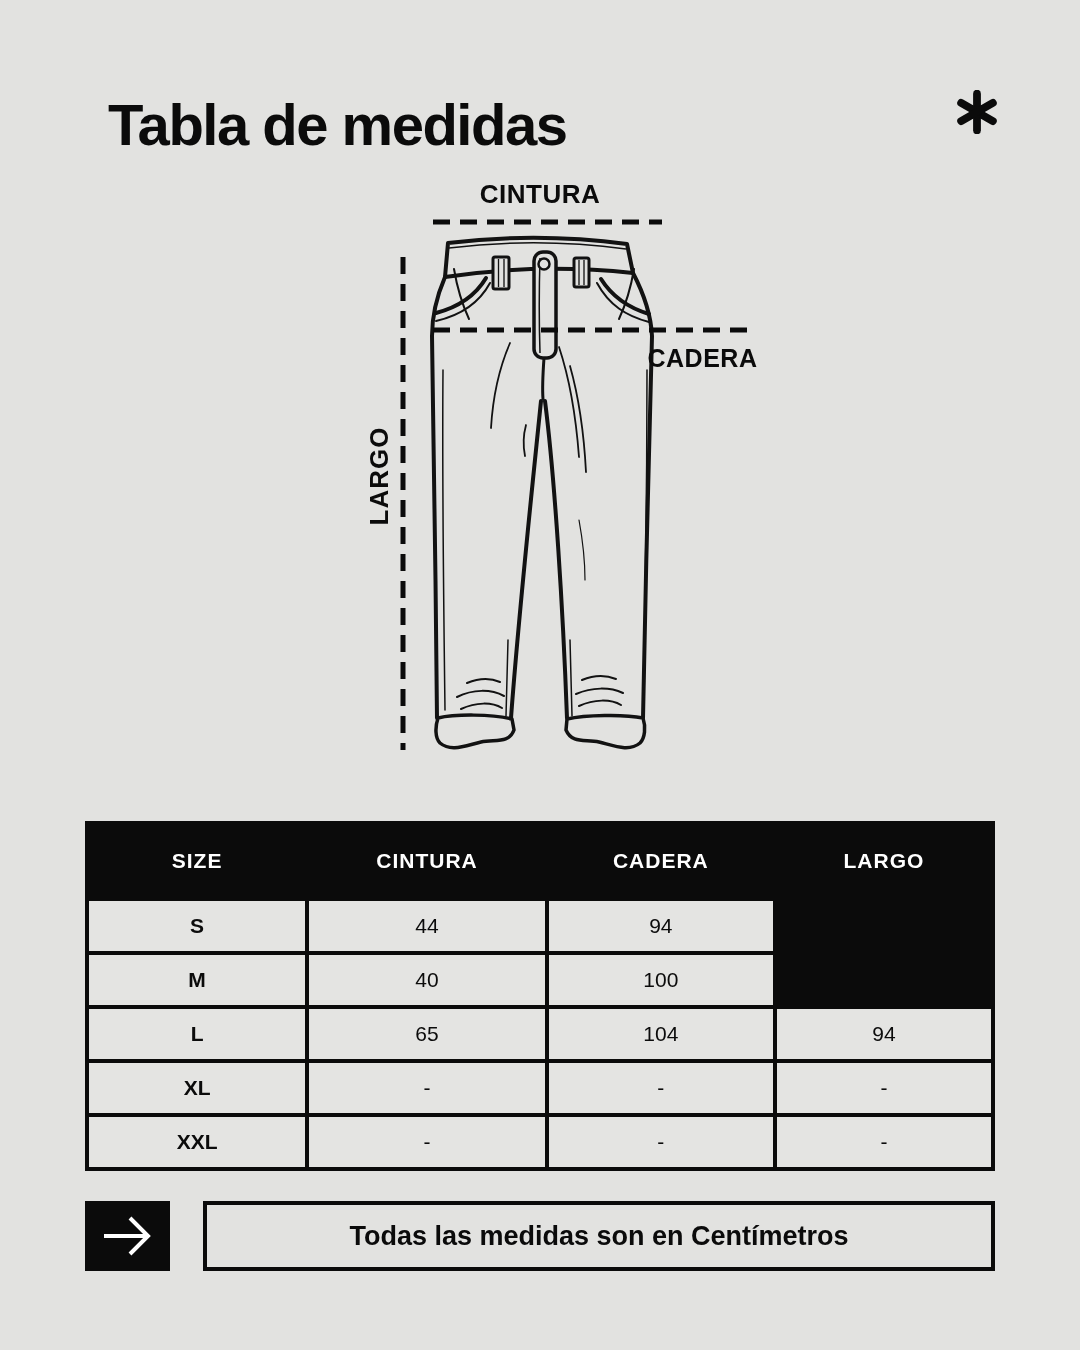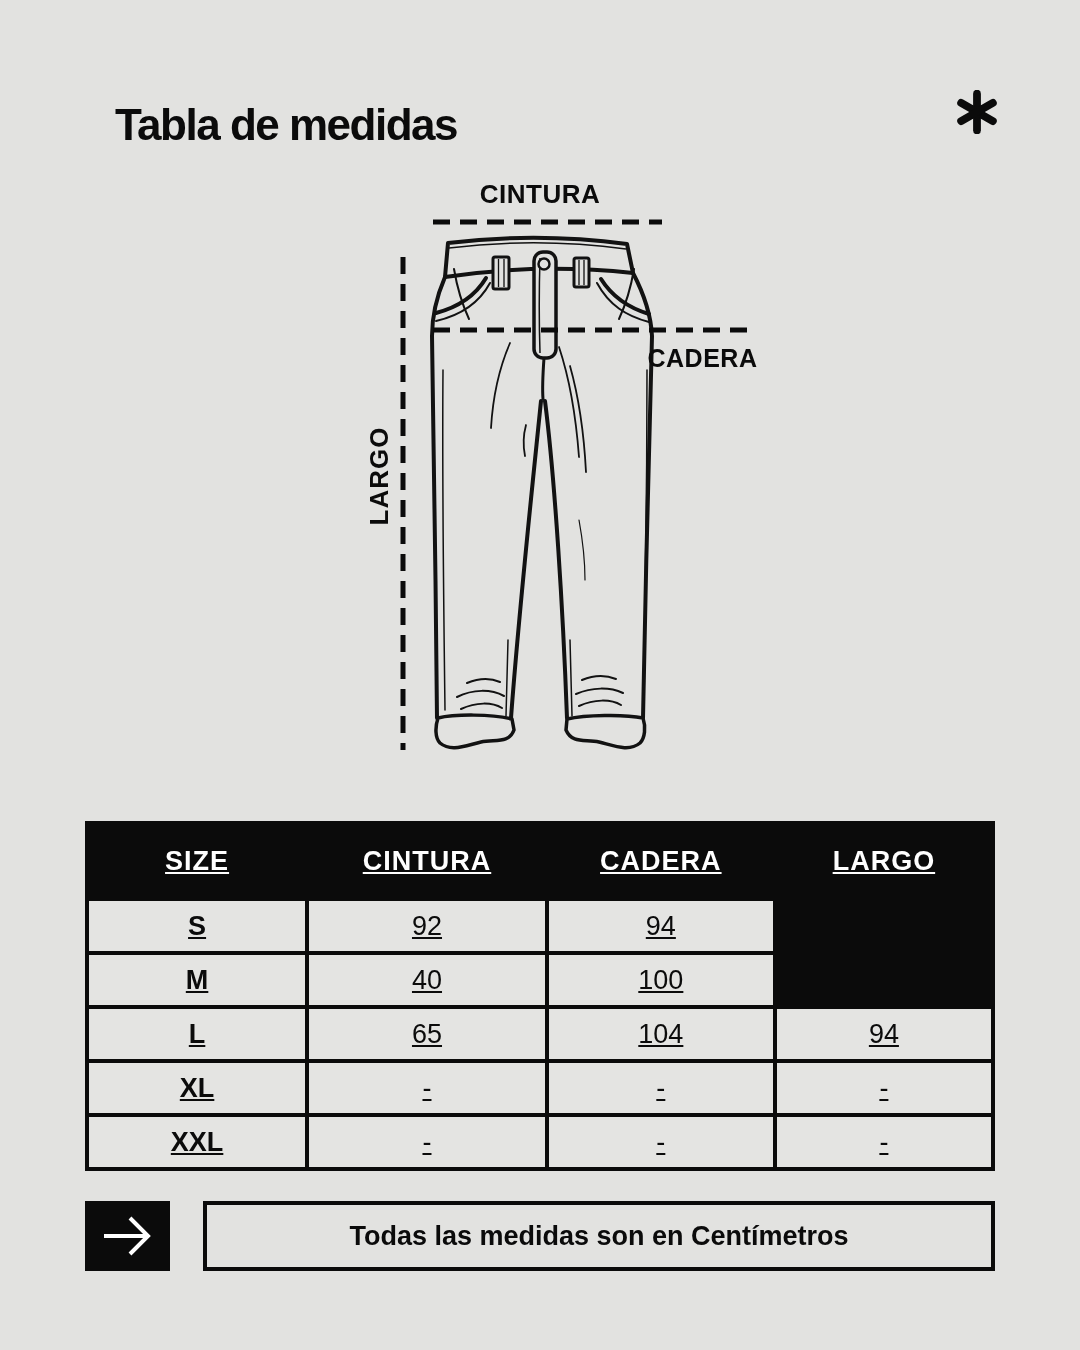--- a/index.html
+++ b/index.html
@@ -2,41 +2,41 @@
 <html><head>
 <meta charset="utf-8">
 <style>
   html,body { margin:0; padding:0; }
   .canvas {
     position:relative; width:1080px; height:1350px;
     background:#e2e2e0; overflow:hidden;
     font-family:"Liberation Sans", sans-serif; color:#0b0b0b;
   }
   .title {
-    position:absolute; left:107px; top:95px; margin:8px;
-    font-size:44px; font-weight:700; letter-spacing:-1.5px; line-height:1;
+    position:absolute; left:107px; top:95px; margin:1px;
+    font-size:58px; font-weight:700; letter-spacing:-1.5px; line-height:1;
   }
   .asterisk { position:absolute; left:955px; top:90px; }
   .pants-svg { position:absolute; left:360px; top:170px; }
   .lbl { position:absolute; font-weight:700; }
   .lbl-cintura { left:440px; top:179px; width:200px; text-align:center; font-size:26px; letter-spacing:0.5px; }
   .lbl-cadera  { left:645px; top:344px; width:115px; text-align:center; font-size:25px; letter-spacing:0.5px; }
   .lbl-largo   {
     left:316px; top:461px; width:125px; height:30px; line-height:30px;
     text-align:center; font-size:26px; letter-spacing:1px;
     transform:rotate(-90deg);
   }
   .size-table {
     position:absolute; left:85px; top:821px; width:910px;
     background:#0b0b0b; padding:4px; box-sizing:border-box;
     display:flex; flex-direction:column; gap:4px;
   }
   .tr { display:grid; grid-template-columns:221fr 241fr 229fr 219fr; gap:4px; height:50px; }
   .tr.thead { height:72px; }
-  .td, .th { display:flex; align-items:center; justify-content:center; background:#e4e4e2; font-size:27px;text-decoration:underline; }
+  .td, .th { display:flex; align-items:center; justify-content:center; background:#e4e4e2; font-size:21px; }
   .th { background:#0b0b0b; color:#ffffff; font-weight:700; letter-spacing:1px; }
   .td.size { font-weight:700; }
   .arrow-button {
     position:absolute; left:85px; top:1201px; width:85px; height:70px;
     background:#0b0b0b; display:flex; align-items:center; justify-content:center; cursor:pointer;
   }
   .note-box {
     position:absolute; left:203px; top:1201px; width:792px; height:70px;
     border:4px solid #0b0b0b; box-sizing:border-box;
     display:flex; align-items:center; justify-content:center;
@@ -126,21 +126,21 @@
 
   <div class="size-table">
     <div class="tr thead">
       <div class="th">SIZE</div>
       <div class="th">CINTURA</div>
       <div class="th">CADERA</div>
       <div class="th">LARGO</div>
     </div>
     <div class="tr">
       <div class="td size">S</div>
-      <div class="td">92</div>
+      <div class="td">44</div>
       <div class="td">94</div>
     </div>
     <div class="tr">
       <div class="td size">M</div>
       <div class="td">40</div>
       <div class="td">100</div>
     </div>
     <div class="tr">
       <div class="td size">L</div>
       <div class="td">65</div>

